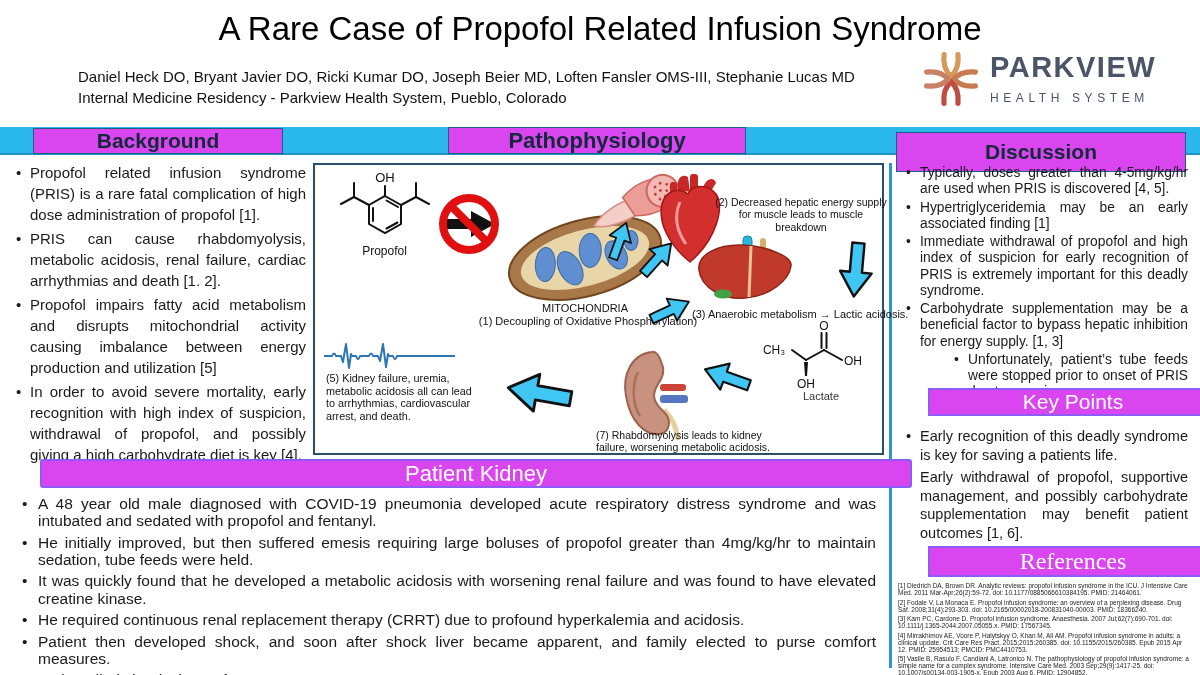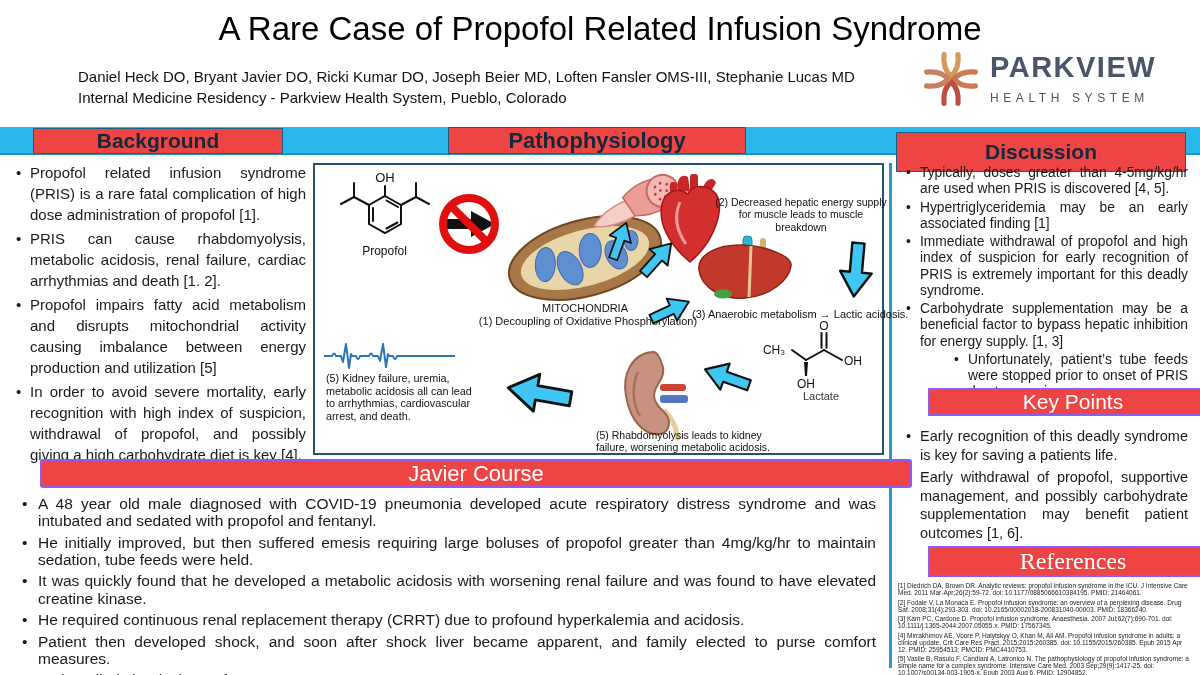--- a/index.html
+++ b/index.html
@@ -9,21 +9,21 @@
 
   .title{position:absolute;top:10px;left:0;width:100%;text-align:center;font-size:33px;color:#000;}
   .authors{position:absolute;left:78px;top:66px;font-size:15px;line-height:1.4;color:#111;}
 
   .logo{position:absolute;left:922px;top:50px;display:flex;align-items:center;gap:10px;}
   .logo-text .name{font-size:29px;font-weight:bold;color:#4a5568;letter-spacing:1.5px;line-height:1;}
   .logo-text .sub{font-size:12px;color:#4a5568;letter-spacing:4.6px;margin-top:9px;}
 
   .band{position:absolute;left:0;top:127px;width:1200px;height:26px;background:#2ab8ec;
         border-bottom:2px solid #1e93c6;}
-  .hdr{position:absolute;background:#ef4444;display:flex;align-items:center;justify-content:center;box-sizing:border-box;}
+  .hdr{position:absolute;background:#d946ef;display:flex;align-items:center;justify-content:center;box-sizing:border-box;}
   .hdr.dark{font-weight:bold;color:#13293a;border:1.5px solid #1a5f85;}
   .hdr.white{color:#ffffff;border:2px solid #8b5cf6;margin-left:32px;}
   #bg-hdr{left:33px;top:128px;width:250px;height:26px;font-size:21px;}
   #patho-hdr{left:448px;top:127px;width:298px;height:27px;font-size:22px;}
   #disc-hdr{left:896px;top:132px;width:290px;height:40px;font-size:21px;}
   #kp-hdr{left:896px;top:388px;width:290px;height:28px;font-size:21px;}
   #ref-hdr{left:896px;top:546px;width:290px;height:31px;font-size:24px;font-family:Liberation Serif, serif;}
   #course-hdr{left:8px;top:459px;width:872px;height:29px;font-size:22px;border-radius:3px;}
 
   ul.blist{list-style:none;margin:0;padding:0;position:absolute;}
@@ -228,38 +228,38 @@
     </svg>
   <svg class="fig arrow" style="left:700px;top:360px;transform:rotate(200deg);" width="52" height="34" viewBox="0 0 46 32">
       <polygon points="0,11 24,11 24,3 44,16 24,29 24,21 0,21"></polygon>
     </svg>
   <svg class="fig arrow" style="left:496px;top:370px;transform:rotate(190deg);" width="84" height="46" viewBox="0 0 46 32">
       <polygon points="0,11 24,11 24,3 44,16 24,29 24,21 0,21"></polygon>
     </svg>
 
   <div class="figlabel center" style="left:715px;top:196px;width:172px;font-size:10.5px;">(2) Decreased hepatic energy supply for muscle leads to muscle breakdown</div>
   <div class="figlabel nowrap" style="left:692px;top:308px;font-size:11px;">(3) Anaerobic metabolism → Lactic acidosis.</div>
-  <div class="figlabel" style="left:596px;top:429px;width:195px;font-size:10.5px;">(5) Rhabdomyolysis leads to kidney failure, worsening metabolic acidosis.</div>
+  <div class="figlabel" style="left:596px;top:429px;width:195px;font-size:10.5px;">(7) Rhabdomyolysis leads to kidney failure, worsening metabolic acidosis.</div>
   <div class="figlabel" style="left:326px;top:372px;width:152px;font-size:10.8px;">(5) Kidney failure, uremia, metabolic acidosis all can lead to arrhythmias, cardiovascular arrest,  and death.</div>
 
   <ul class="blist" id="discussion-list">
     <li>Typically,  doses  greater  than  4-5mg/kg/hr  are used when PRIS is discovered [4, 5].</li>
     <li>Hypertriglyceridemia may be an early associated finding [1]</li>
     <li>Immediate withdrawal of propofol and high index of  suspicion  for  early  recognition  of  PRIS  is extremely important for this deadly syndrome.</li>
     <li>Carbohydrate  supplementation  may  be  a beneficial factor to bypass hepatic inhibition for energy supply. [1, 3]</li>
     <li class="sub">Unfortunately,  patient’s  tube  feeds were stopped prior to onset of PRIS due to emesis.</li>
   </ul>
 
   <div class="hdr white" id="kp-hdr">Key Points</div>
   <ul class="blist" id="keypoints-list">
     <li>Early recognition of this deadly syndrome is key for saving a patients life.</li>
     <li>Early  withdrawal  of  propofol,  supportive management,  and  possibly  carbohydrate supplementation  may  benefit  patient outcomes [1, 6].</li>
   </ul>
 
-  <div class="hdr white" id="course-hdr">Javier Course</div>
+  <div class="hdr white" id="course-hdr">Patient Kidney</div>
   <ul class="blist" id="course-list">
     <li>A 48 year old male diagnosed with COVID-19 pneumonia developed acute respiratory distress syndrome and was intubated and sedated with propofol and fentanyl.</li>
     <li>He initially improved, but then suffered emesis requiring large boluses of propofol greater than 4mg/kg/hr to maintain sedation, tube feeds were held.</li>
     <li>It was quickly found that he developed a metabolic acidosis with worsening renal failure and was found to have elevated creatine kinase.</li>
     <li>He required continuous renal replacement therapy (CRRT) due to profound hyperkalemia and acidosis.</li>
     <li>Patient then developed shock, and  soon after shock liver became apparent, and family elected to purse comfort measures.</li>
     <li>Patient died shortly there after.</li>
   </ul>
 
   <div class="hdr white" id="ref-hdr">References</div>

